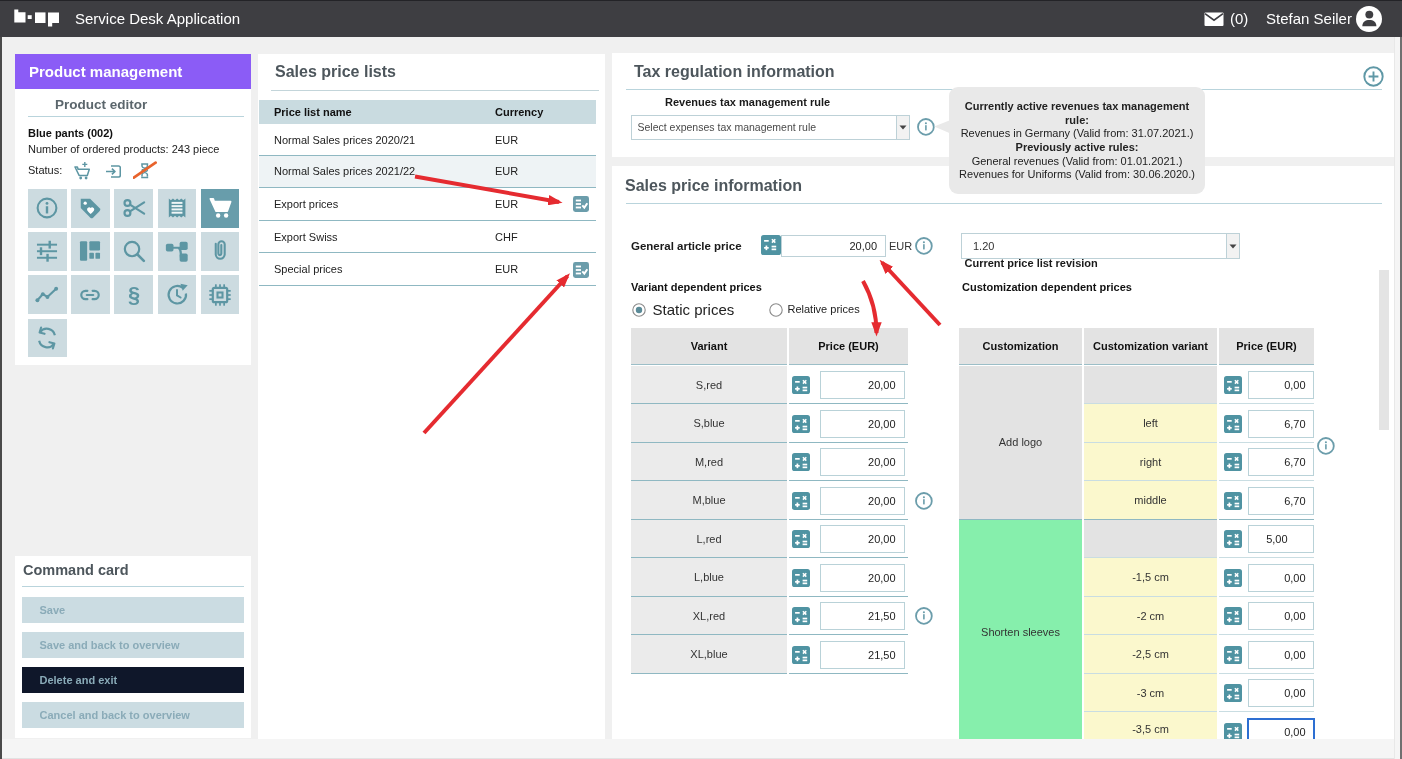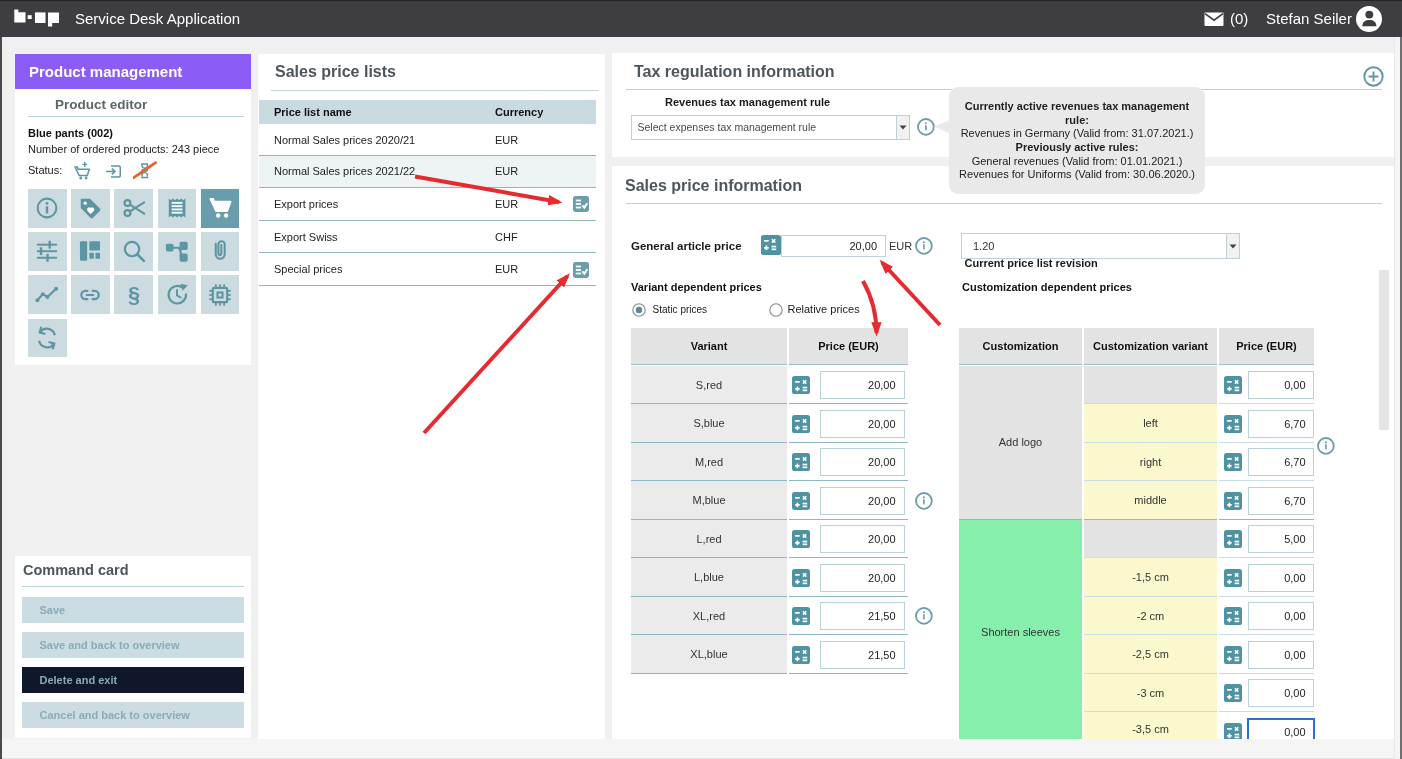--- a/index.html
+++ b/index.html
@@ -255,21 +255,21 @@
 <div style="position:absolute;left:1225.6px;top:234.2px;width:13.9px;height:24.3px;background:#f2f2f2;border-left:1px solid #bdd1d7;display:flex;align-items:center;justify-content:center;">
     <svg width="8" height="5" viewBox="0 0 8 5" style="">
       <path d="M0.5,0.6 h7 l-3.5,3.9 z" fill="#444"></path>
     </svg>
   </div>
 <div style="position:absolute;left:631px;top:281px;width:250px;height:13px;font-size:11px;font-weight:bold;color:#111;line-height:13px;">Variant dependent prices</div>
 <div style="position:absolute;left:631.5px;top:302.5px;width:14px;height:14px;"><svg width="14" height="14" viewBox="0 0 14 14" style="">
       <circle cx="7" cy="7" r="6.2" fill="#fff" stroke="#8a8a8a" stroke-width="1.1"></circle>
       <circle cx="7" cy="7" r="3.2" fill="#5b8b98"></circle>
     </svg></div>
-<div style="position:absolute;left:652.6px;top:303px;width:100px;height:13px;font-size:10px;color:#222;line-height:13px;">Static prices</div>
+<div style="position:absolute;left:652.6px;top:303px;width:100px;height:13px;font-size:15px;color:#222;line-height:13px;">Static prices</div>
 <div style="position:absolute;left:769.4px;top:302.5px;width:14px;height:14px;"><svg width="14" height="14" viewBox="0 0 14 14" style="">
       <circle cx="7" cy="7" r="6.2" fill="#fff" stroke="#8a8a8a" stroke-width="1.1"></circle>
     </svg></div>
 <div style="position:absolute;left:787.5px;top:303px;width:130px;height:13px;font-size:11px;color:#222;line-height:13px;white-space:nowrap;">Relative prices</div>
 <div style="position:absolute;left:962px;top:281px;width:280px;height:13px;font-size:11px;font-weight:bold;color:#111;line-height:13px;">Customization dependent prices</div>
 <div style="position:absolute;left:631px;top:327.7px;width:156px;height:37.3px;background:#e3e3e3;border-bottom:1px solid #9cbec7;"></div>
 <div style="position:absolute;left:631px;top:327.7px;width:156px;height:37.3px;"></div>
 <div style="position:absolute;left:631px;top:327.7px;width:156px;height:37.3px;display:flex;align-items:center;justify-content:center;font-size:11px;font-weight:bold;color:#111;">Variant</div>
 <div style="position:absolute;left:789px;top:327.7px;width:119px;height:37.3px;background:#e3e3e3;border-bottom:1px solid #9cbec7;display:flex;align-items:center;justify-content:center;font-size:11px;font-weight:bold;color:#111;">Price (EUR)</div>
 <div style="position:absolute;left:631px;top:365.8px;width:156px;height:38.5px;background:#ebebeb;border-bottom:1px solid #8fb8c2;display:flex;align-items:center;justify-content:center;font-size:11px;color:#333;">S,red</div>
@@ -435,21 +435,21 @@
 <div style="position:absolute;left:1219px;top:519.8px;width:95px;height:38.5px;border-bottom:1px solid #c9dde2;"></div>
 <div style="position:absolute;left:1224px;top:530.05px;width:18px;height:18px;"><svg width="18" height="18" viewBox="0 0 18 18" style="">
       <rect width="18" height="18" rx="2.6" fill="#4f93a2"></rect>
       <rect x="3.1" y="5" width="4.6" height="1.7" fill="#fff"></rect>
       <path d="M10.9,4.2 l3.4,3.4 M14.3,4.2 l-3.4,3.4" stroke="#fff" stroke-width="1.5"></path>
       <rect x="3.1" y="12" width="4.6" height="1.7" fill="#fff"></rect>
       <rect x="4.55" y="10.55" width="1.7" height="4.6" fill="#fff"></rect>
       <rect x="10.6" y="10.7" width="4.6" height="1.7" fill="#fff"></rect>
       <rect x="10.6" y="13.5" width="4.6" height="1.7" fill="#fff"></rect>
     </svg></div>
-<div style="position:absolute;left:1247.6px;top:525.05px;width:66px;height:28px;background:#fff;border:1px solid #b9d2d8;font-size:11px;color:#222;text-align:right;line-height:26px;padding-right:7px;">5,00</div>
+<div style="position:absolute;left:1247.6px;top:525.05px;width:66px;height:28px;background:#fff;border:1px solid #b9d2d8;font-size:11px;color:#222;text-align:right;line-height:26px;padding-right:25px;">5,00</div>
 <div style="position:absolute;left:1084px;top:558.3px;width:133px;height:38.5px;background:#fbf8cd;border-bottom:1px solid #c9dde2;display:flex;align-items:center;justify-content:center;font-size:11px;color:#333;">-1,5 cm</div>
 <div style="position:absolute;left:1219px;top:558.3px;width:95px;height:38.5px;border-bottom:1px solid #c9dde2;"></div>
 <div style="position:absolute;left:1224px;top:568.55px;width:18px;height:18px;"><svg width="18" height="18" viewBox="0 0 18 18" style="">
       <rect width="18" height="18" rx="2.6" fill="#4f93a2"></rect>
       <rect x="3.1" y="5" width="4.6" height="1.7" fill="#fff"></rect>
       <path d="M10.9,4.2 l3.4,3.4 M14.3,4.2 l-3.4,3.4" stroke="#fff" stroke-width="1.5"></path>
       <rect x="3.1" y="12" width="4.6" height="1.7" fill="#fff"></rect>
       <rect x="4.55" y="10.55" width="1.7" height="4.6" fill="#fff"></rect>
       <rect x="10.6" y="10.7" width="4.6" height="1.7" fill="#fff"></rect>
       <rect x="10.6" y="13.5" width="4.6" height="1.7" fill="#fff"></rect>

